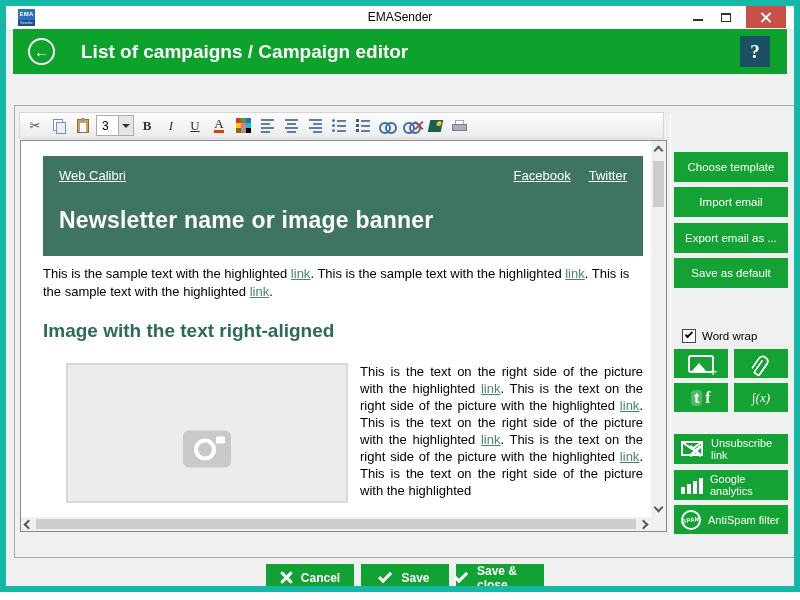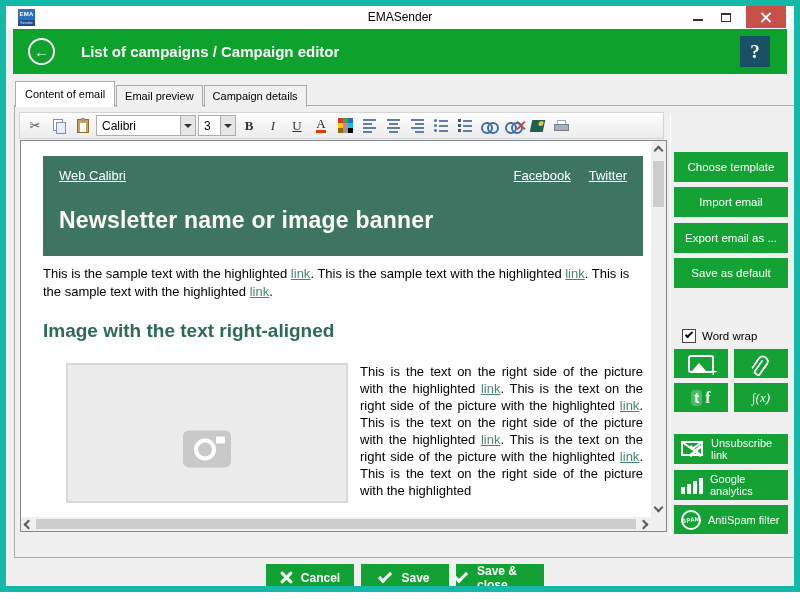--- a/index.html
+++ b/index.html
@@ -19,21 +19,21 @@
   .glyph-min { width:10px; height:2px; background:#333; margin-top:6px; }
   .glyph-max { width:10px; height:9px; border:1px solid #333; border-top:2px solid #333; }
   .glyph-close { position:relative; width:12px; height:12px; }
   .glyph-close::before,.glyph-close::after { content:""; position:absolute; left:5px; top:0; width:2px; height:13px; background:#fff; }
   .glyph-close::before { transform:rotate(45deg); } .glyph-close::after { transform:rotate(-45deg); }
 
   
   .gheader { position:absolute; left:7px; right:7px; top:23px; height:45px; background:#0ca22b; }
   .backbtn { position:absolute; left:15px; top:9px; width:27px; height:27px; border:2px solid #fff; border-radius:50%; display:flex; align-items:center; justify-content:center; }
   .backbtn span { color:#fff; font-size:15px; font-weight:bold; line-height:1; }
-  .gtitle { position:absolute; left:68px; top:0; height:45px; line-height:45px; color:#fff; font-size:15px; font-weight:600; }
+  .gtitle { position:absolute; left:68px; top:0; height:45px; line-height:45px; color:#fff; font-size:19px; font-weight:600; }
   .helpbtn { position:absolute; right:17px; top:7px; width:30px; height:31px; background:#1a5066; color:#fff; font-family:"Liberation Serif",serif; font-weight:bold; font-size:19px; display:flex; align-items:center; justify-content:center; }
 
   
   .tabpage { position:absolute; left:8px; top:99px; width:784px; height:453px; background:#f0f0f0; border:1px solid #ababab; }
   .toptabs { position:absolute; left:9px; top:75px; height:26px; display:flex; align-items:flex-end; }
   .ttab { font-size:11px; color:#000; background:#f0f0f0; border:1px solid #ababab; border-bottom:none; padding:4px 8px 5px 8px; margin-right:1px; }
   .ttab.active { background:#fff; padding:6px 9px 7px 9px; position:relative; z-index:3; }
 
   
   .toolbar { position:absolute; left:13px; top:106px; width:645px; height:27px; background:linear-gradient(#fdfdfd,#ececec); border:1px solid #d5d5d5; display:flex; align-items:center; padding:0 4px; gap:2px; }
@@ -172,42 +172,31 @@
   <div class="gheader">
     <div class="backbtn">
         <span>←</span>
       </div>
     <div class="gtitle">List of campaigns / Campaign editor</div>
     <div class="helpbtn">?</div>
   </div>
 
   <div class="tabpage"></div>
 
-  <div class="toptabs">
-    <div class="ttab active">Content of email</div>
-    <div class="ttab">Email preview</div>
-    <div class="ttab">Campaign details</div>
-  </div>
 
   <div class="toolbar">
     <div class="tbtn">
         <span class="tglyph">✂</span>
       </div>
     <div class="tbtn">
         <span class="ic-copy"></span>
       </div>
     <div class="tbtn">
         <span class="ic-paste"></span>
       </div>
-    <div class="dd dd-font">
-      <span class="val">Calibri</span>
-      <span class="arr">
-          <i class="tri"></i>
-        </span>
-    </div>
     <div class="dd dd-size">
       <span class="val">3</span>
       <span class="arr">
           <i class="tri"></i>
         </span>
     </div>
     <div class="tbtn">
         <span class="txt-b">B</span>
       </div>
     <div class="tbtn">

